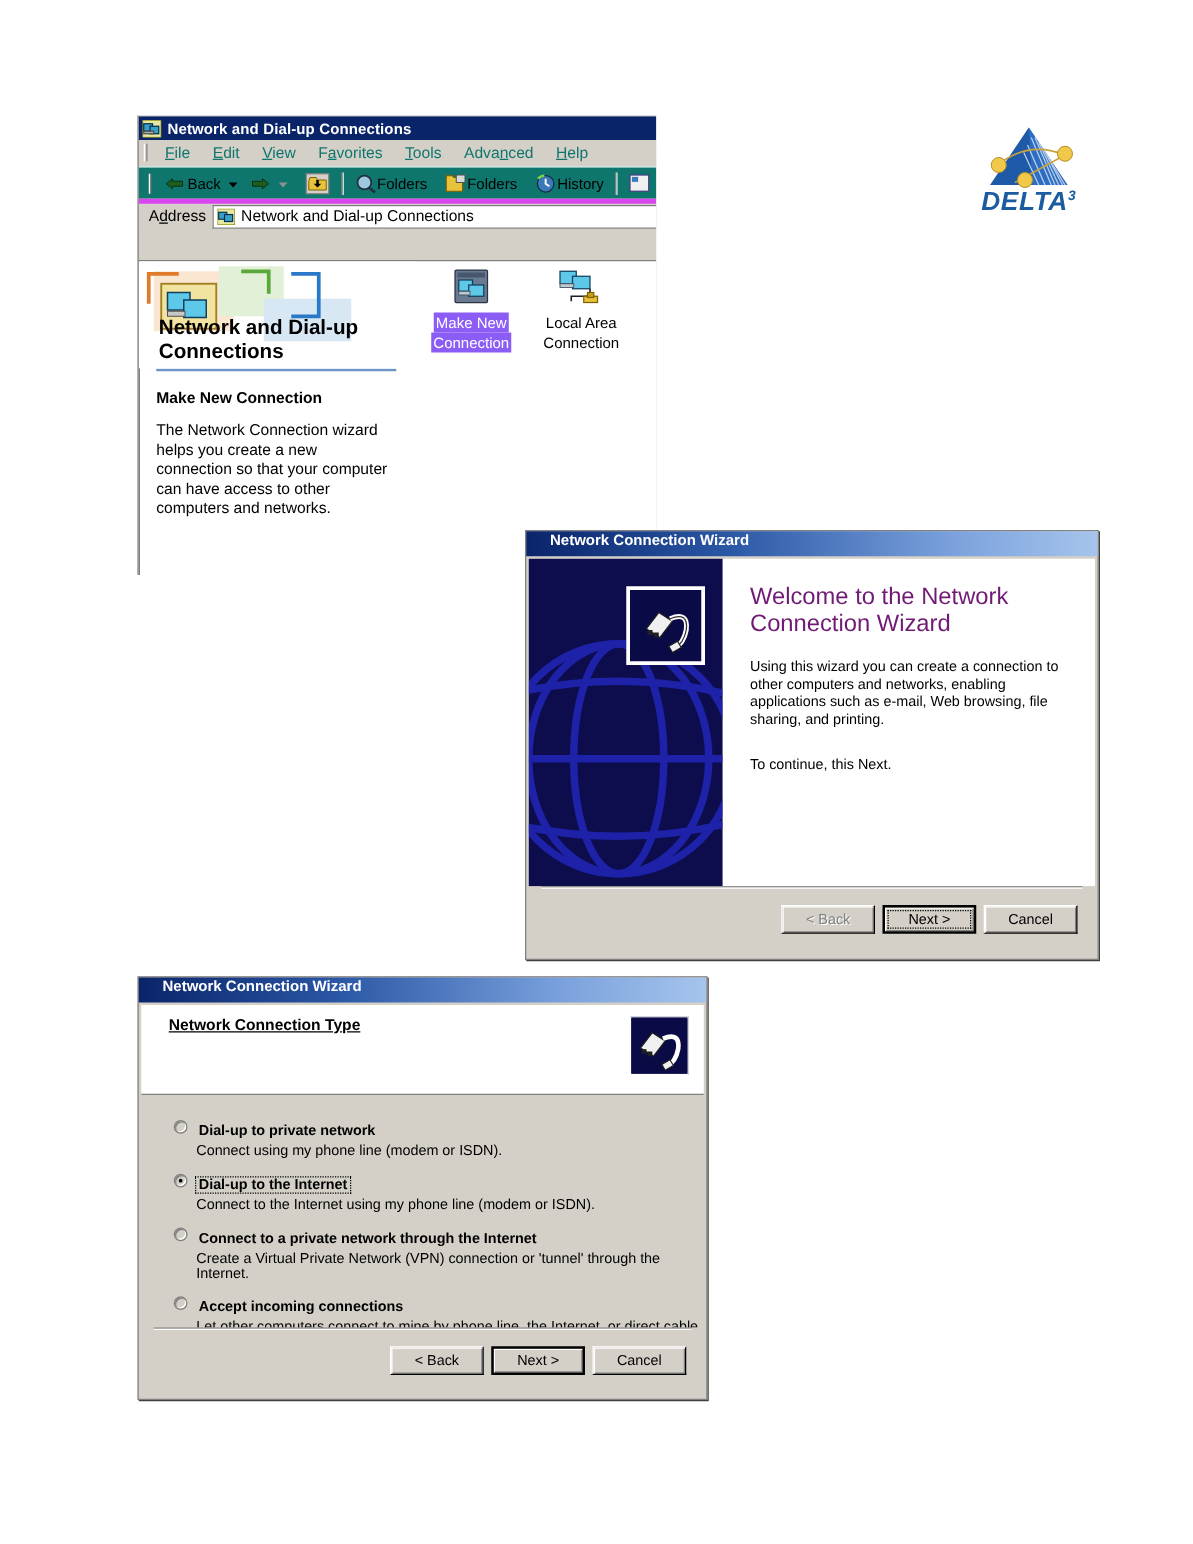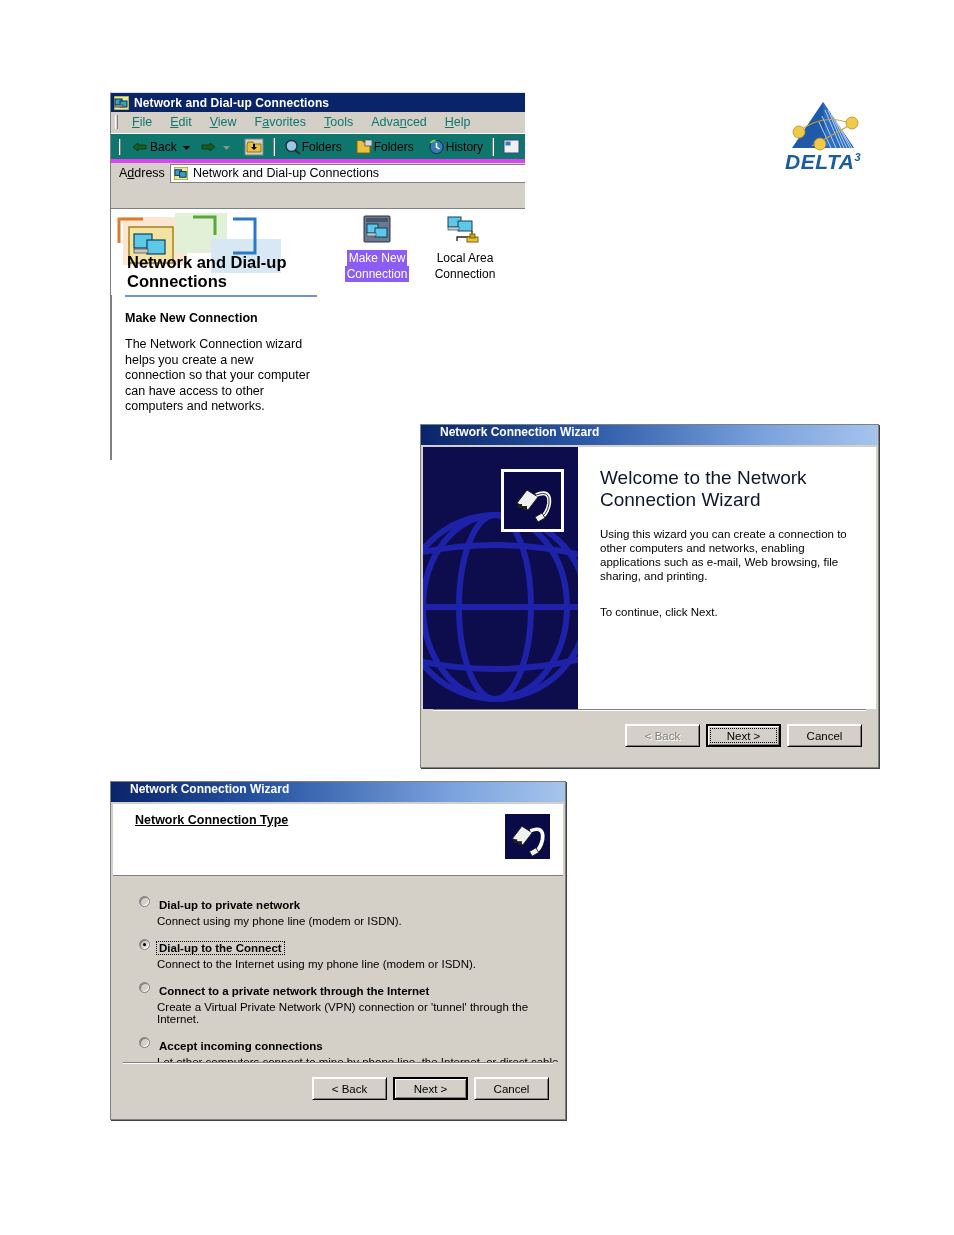--- a/index.html
+++ b/index.html
@@ -87,21 +87,21 @@
     background:linear-gradient(to right,#0a246a 0%, #2a57a5 35%, #7ba2dd 75%, #a6c4ec 100%);
   }
   #wiz1 .body { position:absolute; left:2px; top:22px; right:2px; bottom:58px; background:#fff; display:flex; }
   #wiz1 .artpanel { width:155px; position:relative; overflow:hidden; background:#0d0d4d; }
   #wiz1 .art-icon {
     position:absolute; left:78px; top:22px; width:63px; height:63px;
     background:#0a0a46; border:3px solid #ffffff;
     display:flex; align-items:center; justify-content:center;
   }
   #wiz1 .content { flex:1; padding:20px 22px 0 22px; }
-  #wiz1 .h1 { font-size:19px; color:#0f172a; line-height:22px; margin-bottom:16px; }
+  #wiz1 .h1 { font-size:19px; color:#701a75; line-height:22px; margin-bottom:16px; }
   #wiz1 .p { font-size:11.5px; color:#000; line-height:14px; margin-bottom:22px; }
   #wiz1 .footer {
     position:absolute; left:2px; right:2px; bottom:2px; height:56px;
     background:#d4d0c8;
   }
   #wiz1 .footer .hr { margin:0 10px; border-top:1px solid #808080; border-bottom:1px solid #fff; }
 
   
   #wiz2 {
     position:absolute; left:110px; top:781px; width:456px; height:339px;
@@ -347,21 +347,21 @@
             <path d="M27 18 Q42 12 40 27 Q38 38 30 42" stroke="#ffffff" stroke-width="4" fill="none"></path>
             <path d="M27 18 Q42 12 40 27 Q38 38 30 42" stroke="#303030" stroke-width="1" fill="none"></path>
             <polygon points="26,40 33,36 36,41 29,45" fill="#f0f0f0" stroke="#202020"></polygon>
           </g>
         </svg>
       </div>
     </div>
     <div class="content">
       <div class="h1">Welcome to the Network Connection Wizard</div>
       <div class="p">Using this wizard you can create a connection to other computers and networks, enabling applications such as e-mail, Web browsing, file sharing, and printing.</div>
-      <div class="p">To continue, click Next.</div>
+      <div class="p">To continue, this Next.</div>
     </div>
   </div>
   <div class="footer">
     <div class="hr"></div>
     <div class="btnrow">
       <div class="w95btn disabled">
         <span>&lt; Back</span>
       </div>
       <div class="w95btn default">
         <span class="focusrect"></span>
@@ -396,21 +396,21 @@
   </div>
 
   <div class="opts">
     <div class="optrow">
       <span class="radio"></span>
       <span class="t">Dial-up to private network</span>
       <div class="d">Connect using my phone line (modem or ISDN).</div>
     </div>
     <div class="optrow checked">
       <span class="radio"></span>
-      <span class="t">Dial-up to the Connect</span>
+      <span class="t">Dial-up to the Internet</span>
       <div class="d">Connect to the Internet using my phone line (modem or ISDN).</div>
     </div>
     <div class="optrow">
       <span class="radio"></span>
       <span class="t">Connect to a private network through the Internet</span>
       <div class="d">Create a Virtual Private Network (VPN) connection or 'tunnel' through the Internet.</div>
     </div>
     <div class="optrow">
       <span class="radio"></span>
       <span class="t">Accept incoming connections</span>

